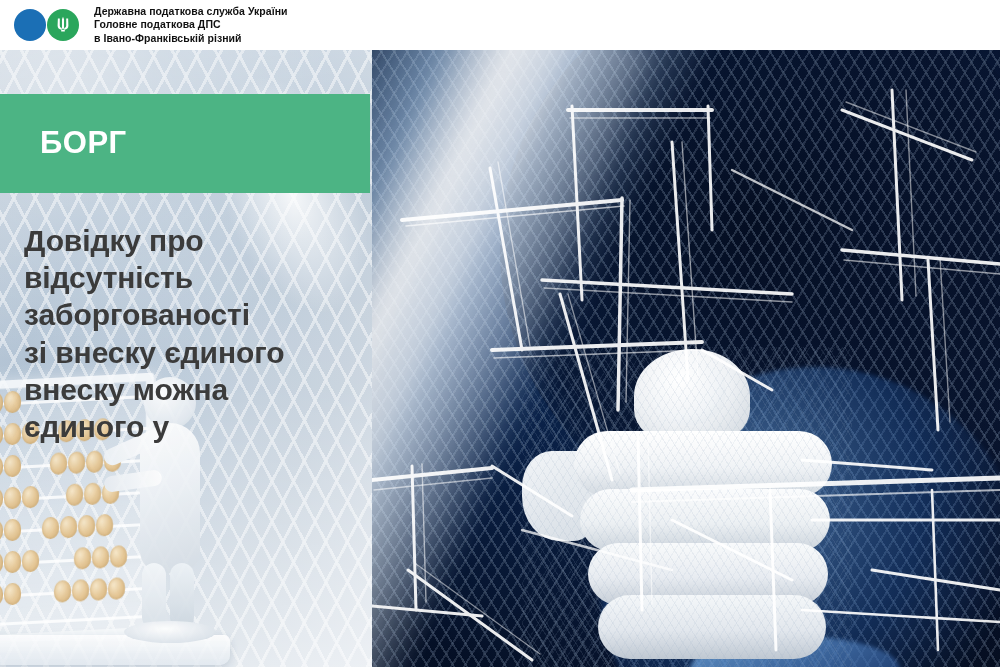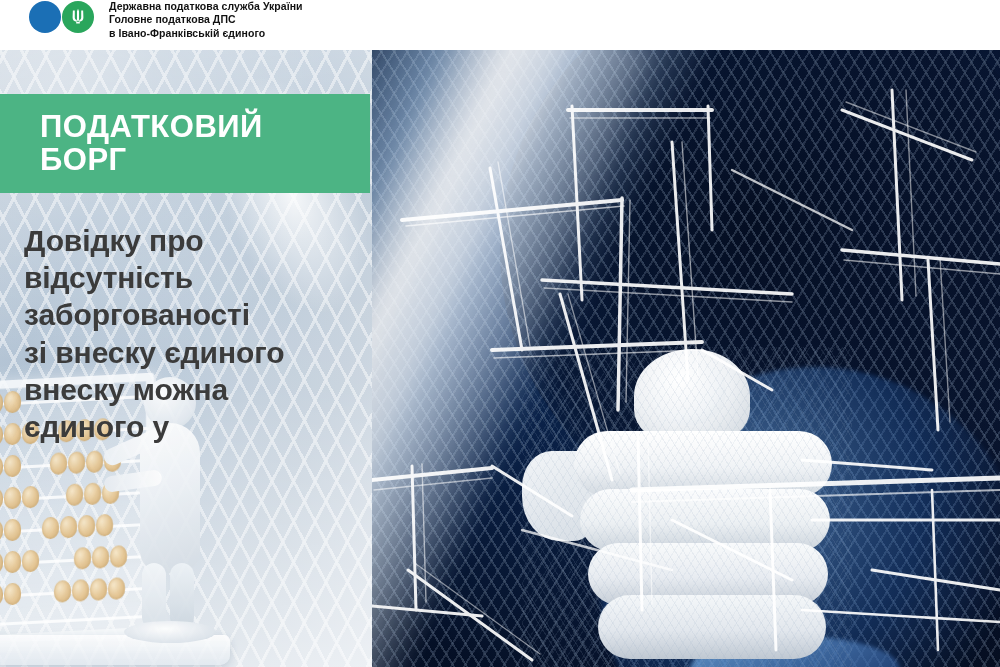--- a/index.html
+++ b/index.html
@@ -4,21 +4,21 @@
 <style>
   * { margin:0; padding:0; box-sizing:border-box; }
   html,body { width:1000px; height:667px; overflow:hidden; background:#ffffff; }
   body { font-family:"Liberation Sans","DejaVu Sans",sans-serif; }
 
   .poster { position:relative; width:1000px; height:667px; background:#ffffff; overflow:hidden; }
 
   
   .header {
     position:absolute; left:0; top:0; width:1000px; height:50px;
-    background:#ffffff; display:flex; padding-left:29px;
+    background:#ffffff; display:flex; align-items:center; padding-left:14px;
     z-index:30;
   }
   .logo { position:relative; width:66px; height:34px; flex:0 0 auto; }
   .logo .dot-blue {
     position:absolute; left:0; top:1px; width:32px; height:32px;
     border-radius:50%; background:#1b6fb5;
   }
   .logo .dot-green {
     position:absolute; left:33px; top:1px; width:32px; height:32px;
     border-radius:50%; background:#2aa65c;
@@ -257,21 +257,21 @@
                      M20 4 L17 4 L17 15 Q17 18 14 18.6 L14 21.4 Q20.4 20.4 20.4 14.6 Z
                      M9.2 21.4 L14.8 21.4 L14.8 24 L9.2 24 Z" fill="#ffffff"></path>
           </svg>
         </span>
       </div>
     </div>
 
     <div class="org-lines">
       <div>Державна податкова служба України</div>
       <div>Головне податкова ДПС</div>
-      <div>в Івано-Франківській єдиного</div>
+      <div>в Івано-Франківській різний</div>
     </div>
   </div>
 
   <div class="stage">
 
     <div class="left-panel">
       <div class="mesh"></div>
       <div class="mesh-soft"></div>
       <div class="left-glow"></div>
 
@@ -438,21 +438,20 @@
             <path d="M360 120 L480 180" stroke-width="2.4" opacity="0.8"></path>
             <path d="M150 480 L300 520" stroke-width="2.4" opacity="0.8"></path>
           </g>
         </svg>
       </div>
 
       <div class="vignette"></div>
     </div>
 
     <div class="green-banner">
-      <div class="title-line">ПОДАТКОВИЙ</div>
       <div class="title-line">БОРГ</div>
     </div>
 
     <div class="headline">
       <span class="hl">Довідку про</span>
       <span class="hl">відсутність</span>
       <span class="hl">заборгованості</span>
       <span class="hl">зі внеску єдиного</span>
       <span class="hl">внеску можна</span>
       <span class="hl">єдиного у</span>

